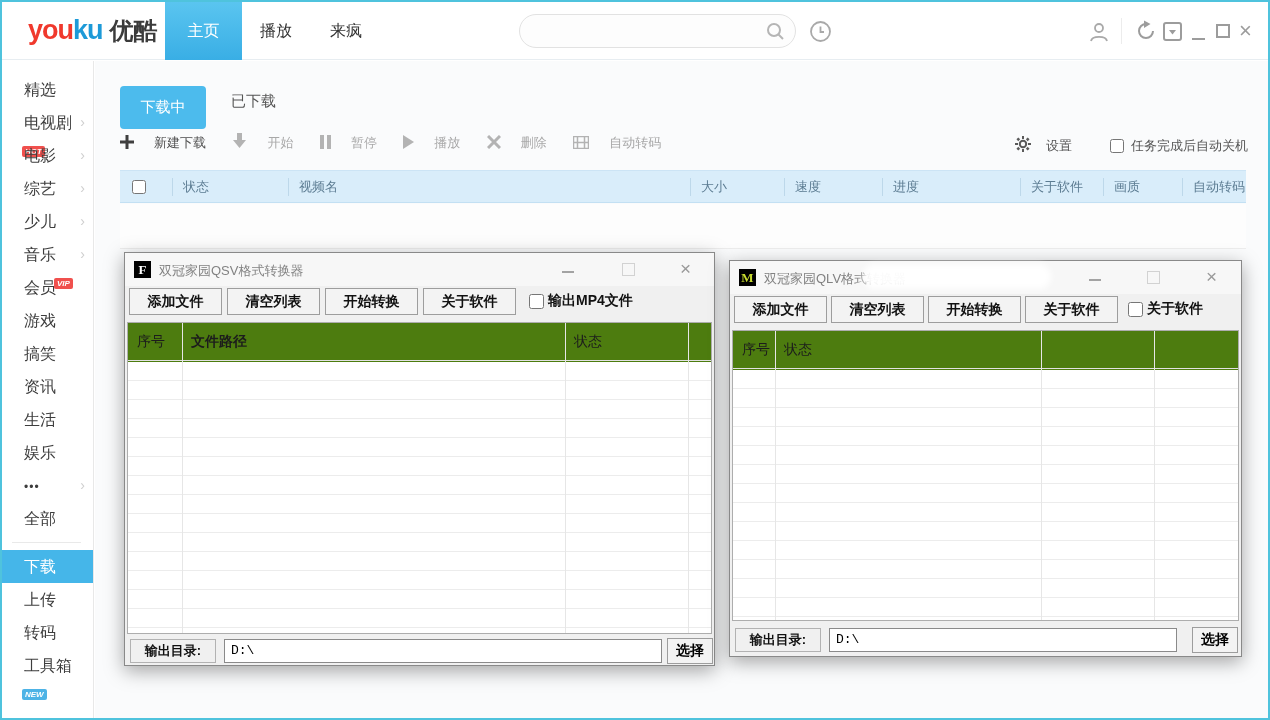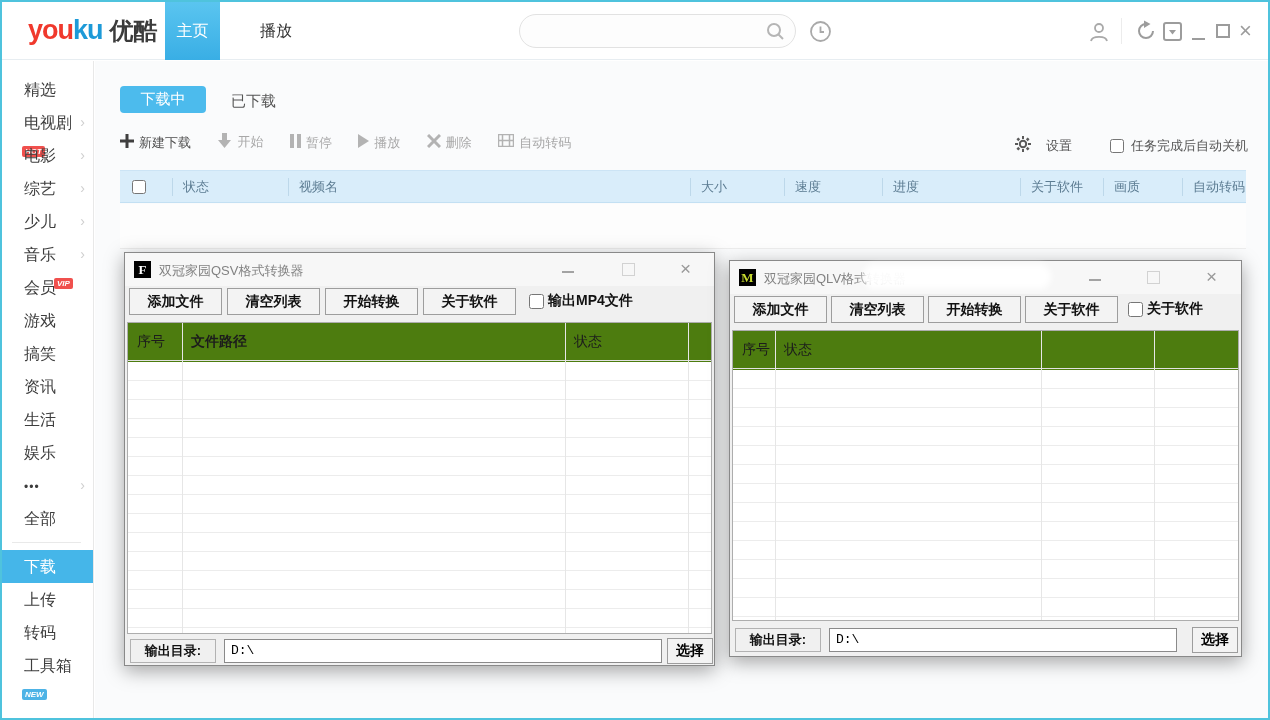--- a/index.html
+++ b/index.html
@@ -28,24 +28,24 @@
   .side-item { position:relative; height:33px; line-height:33px; padding-left:22px; font-size:16px; color:#3d3d3d; cursor:pointer; }
   .side-item.active { background:#45b6e9; color:#fff; }
   .side-item .chev { position:absolute; right:8px; top:0; color:#cfcfcf; font-size:14px; }
   .badge { position:relative; top:-7px; left:-2px; font-size:8px; font-weight:bold; color:#fff; padding:1px 3px 1px; border-radius:2px; font-style:italic; }
   .badge.red { background:#f0504d; }
   .badge.blue { background:#4db3e6; }
   .side-divider { height:1px; background:#e9e9e9; margin:7px 12px 7px 10px; }
 
   
   .main { position:absolute; left:93px; top:59px; width:1175px; height:659px; background:#fafbfc; }
-  .dl-tab-btn { position:absolute; left:25px; top:25px; width:86px; height:27px; background:#4cbbed; border:0; border-radius:4px; color:#fff; font-size:15px; cursor:pointer; }
+  .dl-tab-btn { position:absolute; left:25px; top:25px; width:86px; height:43px; background:#4cbbed; border:0; border-radius:4px; color:#fff; font-size:15px; cursor:pointer; }
   .dl-tab-done { position:absolute; left:136px; top:31px; font-size:15px; color:#555; cursor:pointer; }
   .toolbar { position:absolute; left:25px; top:72px; width:1128px; height:32px; }
-  .tb-action { display:inline-flex; align-items:flex-start; gap:5px; margin-right:22px; font-size:13px; cursor:pointer; vertical-align:middle; }
+  .tb-action { display:inline-flex; align-items:flex-end; gap:20px; margin-right:22px; font-size:13px; cursor:pointer; vertical-align:middle; }
   .tb-action .lbl-on { color:#4d4d4d; }
   .tb-action .lbl-off { color:#a8a8a8; }
   .tb-right { position:absolute; right:0; top:3px; display:flex; align-items:center; gap:10px; }
   .settings { display:inline-flex; align-items:center; gap:15px; font-size:13px; color:#555; margin-right:28px; cursor:pointer; }
   .shutdown { display:inline-flex; align-items:center; gap:7px; font-size:13px; color:#555; }
   .shutdown input { width:14px; height:14px; }
 
   .grid-head { position:absolute; left:25px; top:109px; width:1126px; height:33px; background:#d9edfa; border-top:1px solid #cce4f5; border-bottom:1px solid #c3e0f3; display:flex; align-items:center; font-size:13px; color:#5c7c92; }
   .gh-cell { height:18px; line-height:18px; padding-left:10px; border-left:1px solid #bdd8ea; white-space:nowrap; overflow:hidden; }
   .gh-cb { border-left:0; padding-left:12px; }
@@ -78,22 +78,23 @@
 </style>
 </head>
 <body>
 
 <div class="app">
 
   <div class="topbar">
     <div class="logo">
       <span class="p1">you</span><span class="p2">ku</span><span class="p3">优酷</span>
     </div>
-    <div class="top-tab active" style="left:163px;width:55px;">主页</div>
+    <div class="top-tab active" style="left:163px;width:77px;">主页</div>
     <div class="top-tab" style="left:240px;width:68px;">播放</div>
+    <div class="top-tab" style="left:310px;width:68px;">来疯</div>
 
     <div class="searchbox">
       <input placeholder="" style="">
       <span class="search-ico">
         <svg width="19" height="19" viewBox="0 0 19 19">
             <circle cx="8" cy="8" r="6" fill="none" stroke="#b5b5b5" stroke-width="2"></circle>
             <line x1="12.5" y1="12.5" x2="17" y2="17" stroke="#b5b5b5" stroke-width="2"></line>
           </svg>
       </span>
     </div>

